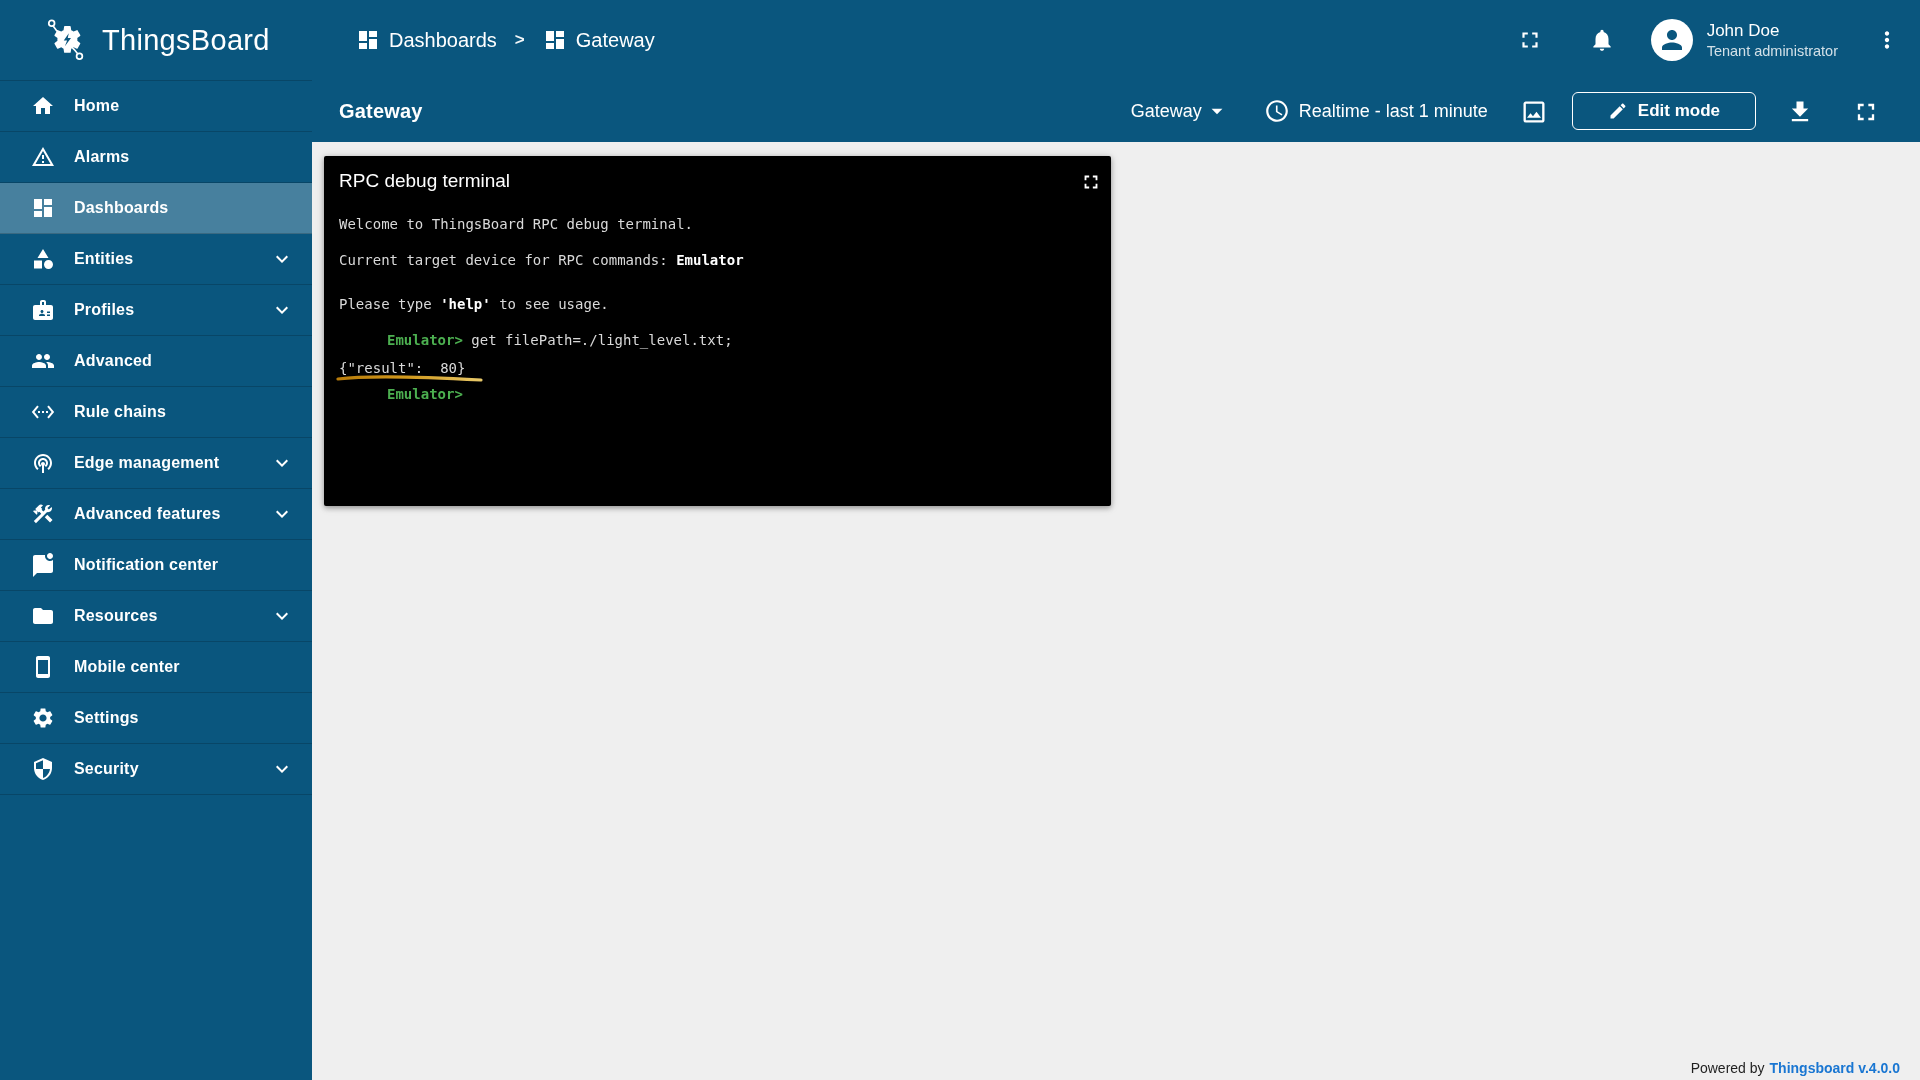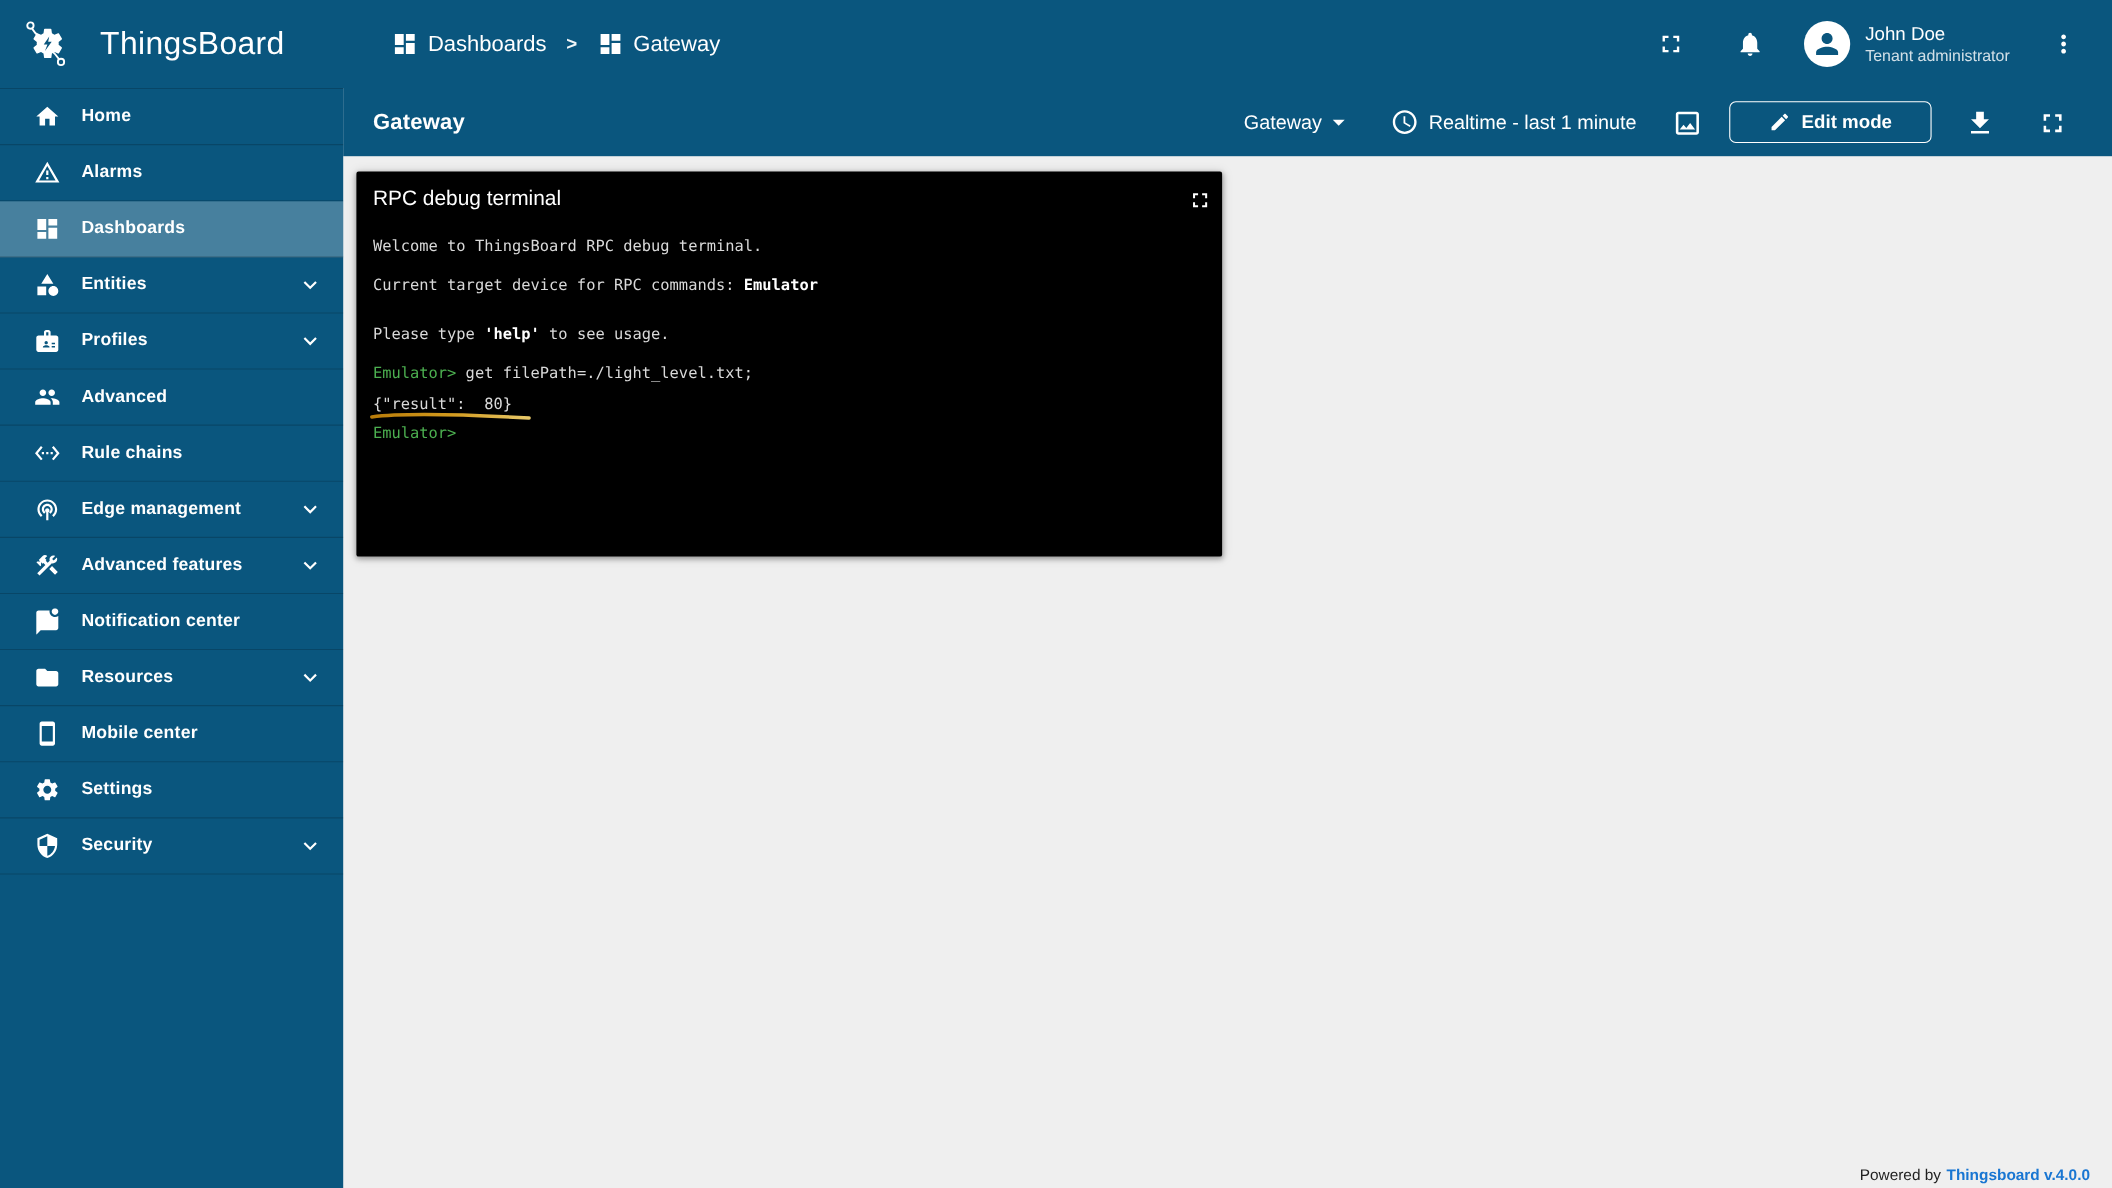--- a/index.html
+++ b/index.html
@@ -10,26 +10,26 @@
     position:relative;
   }
   svg { display:block; }
 
   
   .header {
     position:absolute; top:0; left:0; width:1920px; height:80px;
     background:var(--primary,#0a567e); color:#fff;
     display:flex; align-items:center; z-index:5;
   }
-  .logo-block { width:312px; flex:0 0 312px; display:flex; align-items:center; padding-left:20px; gap:25px; }
+  .logo-block { width:312px; flex:0 0 312px; display:flex; align-items:center; padding-left:44px; gap:12px; }
   .logo-text { font-size:29px; font-weight:400; letter-spacing:.3px; }
   .breadcrumb { display:flex; align-items:center; margin-left:44px; font-size:20px; font-weight:500; gap:10px; }
   .crumb { display:flex; align-items:center; gap:9px; cursor:pointer; }
   .crumb-sep { font-size:17px; font-weight:700; margin:0 8px; opacity:.95; }
-  .header-right { margin-left:auto; display:flex; align-items:center; padding-right:31px; }
+  .header-right { margin-left:auto; display:flex; align-items:center; padding-right:20px; }
   .hdr-icon { width:26px; height:26px; color:#fff; cursor:pointer; }
   .hdr-fullscreen { margin-right:46px; }
   .hdr-bell { margin-right:36px; }
   .avatar {
     width:42px; height:42px; border-radius:50%; background:#fff;
     display:flex; align-items:center; justify-content:center; margin-right:14px; cursor:pointer;
   }
   .avatar svg { color:var(--primary,#0a567e); }
   .user-block { display:flex; flex-direction:column; justify-content:center; margin-right:36px; cursor:pointer; }
   .user-name { font-size:17px; line-height:22px; }
@@ -83,21 +83,21 @@
   .widget-title { font-size:19px; font-weight:400; padding:13px 15px 0 15px; line-height:24px; }
   .widget-fullscreen { position:absolute; top:15px; right:9px; width:22px; height:22px; color:#fff; cursor:pointer; }
   .terminal {
     padding:21px 15px 0 15px;
     font-family:"DejaVu Sans Mono","Liberation Mono",monospace;
     font-size:14px; color:var(--terminal-text,#d9d9d9);
   }
   .term-line { line-height:20px; white-space:pre; position:relative; }
   .seg-plain { color:var(--terminal-text,#d9d9d9); }
   .seg-bold { color:#fff; font-weight:700; }
-  .seg-prompt { color:var(--terminal-prompt-green,#4caf50); font-weight:400; }
+  .seg-prompt { color:var(--terminal-prompt-green,#4caf50); font-weight:700;margin-left:48px; }
   .result-underline { position:absolute; left:-3px; top:15px; pointer-events:none; }
 
   .footer { position:absolute; bottom:4px; right:20px; font-size:14px; color:#1f1f1f; }
   .version-link { color:var(--link-blue,#1976d2); font-weight:700; margin-left:5px; text-decoration:none; cursor:pointer; }
 </style>
 </head>
 <body>
 
 <header class="header">
   <div class="logo-block">

